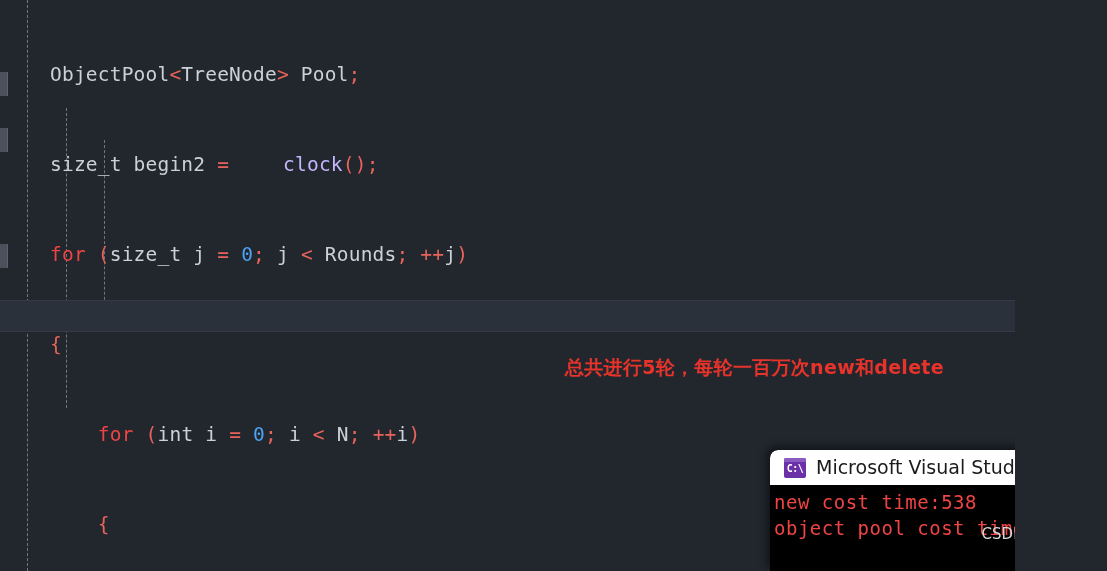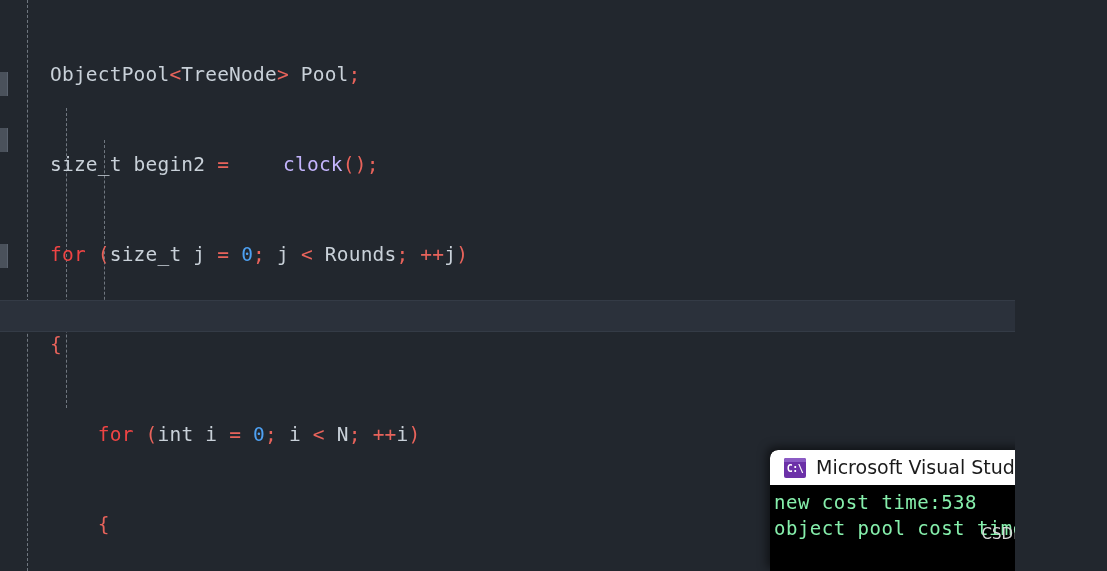--- a/index.html
+++ b/index.html
@@ -162,21 +162,21 @@
   }
   #console-body {
     padding: 4px 0 0 4px;
     position: relative;
     height: 86px;
   }
   .console-line {
     font-family: "DejaVu Sans Mono", "Liberation Mono", monospace;
     font-size: 19px;
     line-height: 26px;
-    color: #86efac;
+    color: #ef4444;
     white-space: pre;
     letter-spacing: .5px;
   }
   #csdn-watermark {
     position: absolute;
     right: 8px;
     top: 40px;
     font-family: "DejaVu Sans", "Liberation Sans", sans-serif;
     font-size: 15px;
     color: #d6d6d6;
@@ -216,20 +216,21 @@
     
     
     
     
     
     
     
     
   </div>
 
+  <div id="annotation">总共进行5轮，每轮一百万次new和delete</div>
 
   <div id="console-window">
     <div id="console-titlebar">
       <div id="console-icon">
         <div class="bar"></div>
         <div class="glyph">C:\</div>
       </div>
       <div id="console-title-text">Microsoft Visual Studio 调试控制台</div>
     </div>
     <div id="console-body">

